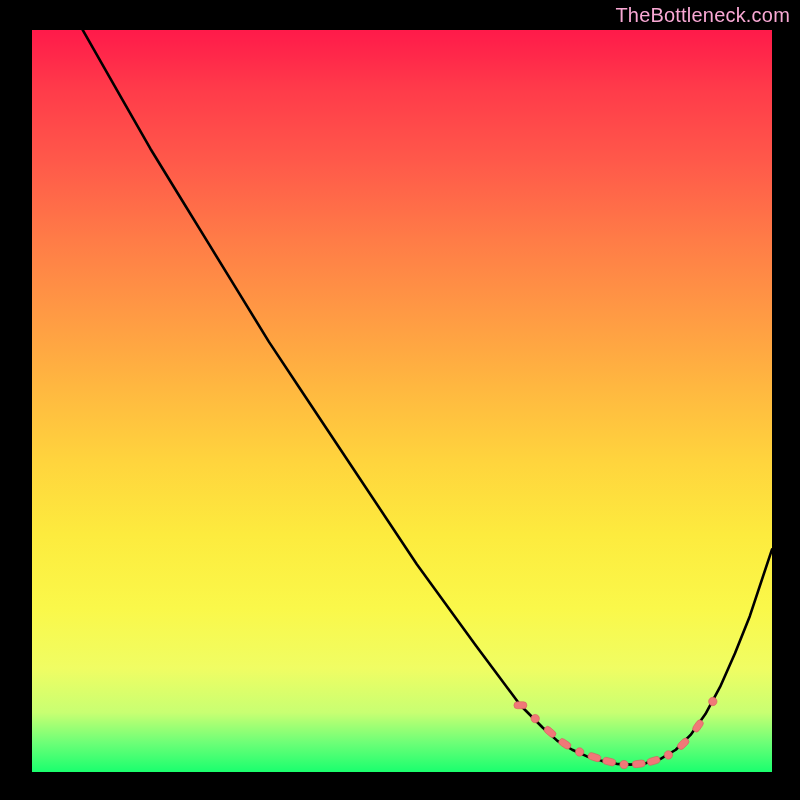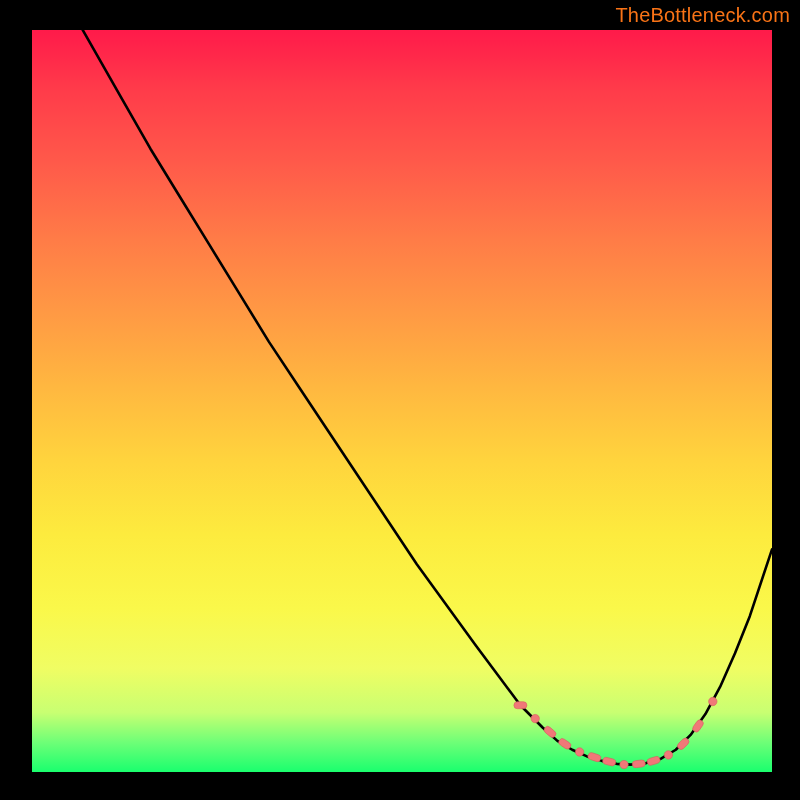--- a/index.html
+++ b/index.html
@@ -32,21 +32,21 @@
       #f0fd63 86%,
       #c8ff72 92%,
       #6eff77 96%,
       #1aff6e 100%
     );
   }
   .watermark {
     position: absolute;
     top: 4px;
     right: 10px;
-    color: #f97316;
+    color: #f9a8d4;
     font-size: 20px;
     font-weight: 500;
     letter-spacing: 0.2px;
     user-select: none;
   }
   svg.curve {
     position: absolute;
     left: 0;
     top: 0;
   }

